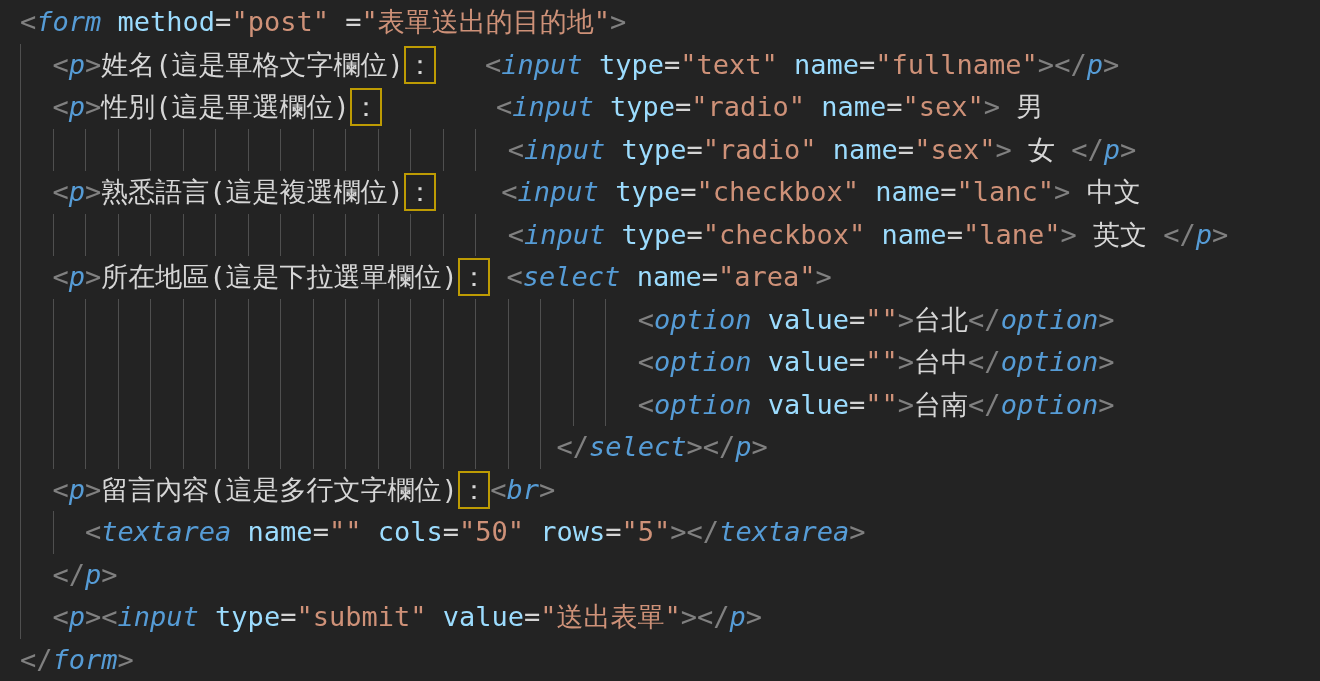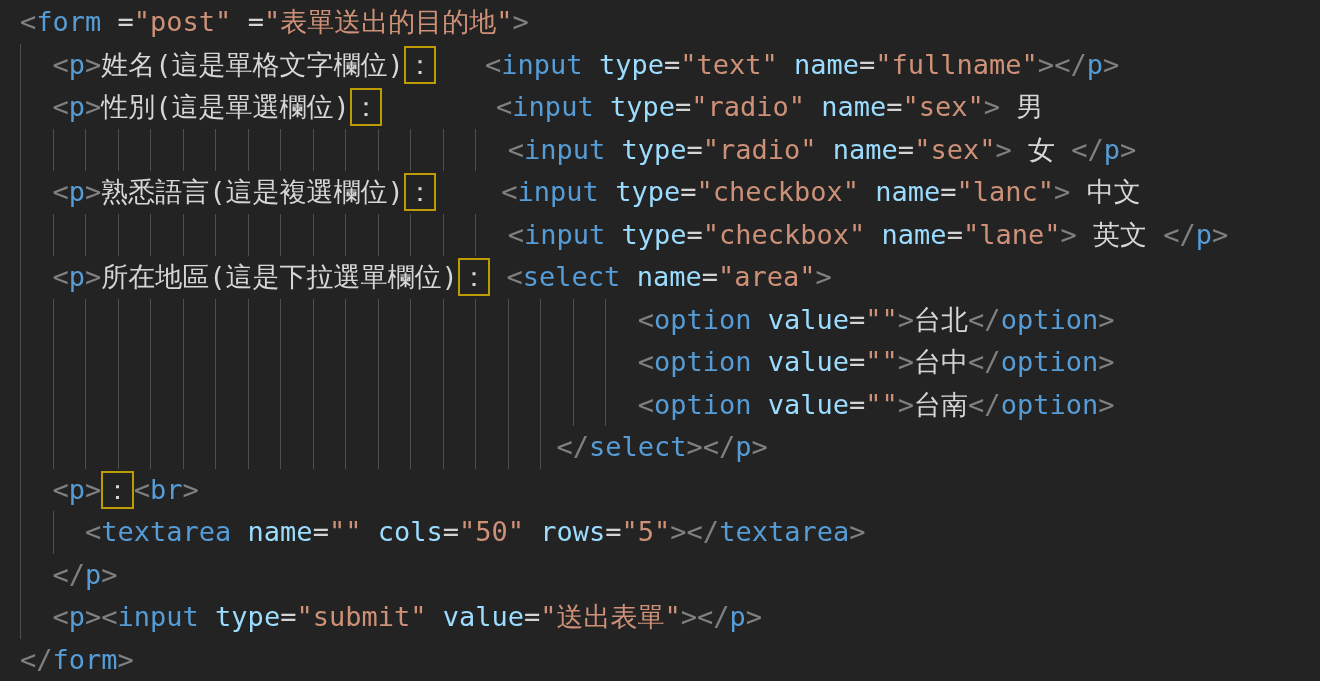--- a/index.html
+++ b/index.html
@@ -27,49 +27,49 @@
     white-space:pre;
   }
   .line > span{flex:0 0 auto;}
   .ind{
     display:inline-block;
     background-image:repeating-linear-gradient(90deg, var(--guide) 0 1px, transparent 1px 2ch);
   }
   .gap{display:inline-block;}
   .tok{white-space:pre;}
   .tok.pu{color:var(--pu);}
-  .tok.tag{color:var(--tag);}
+  .tok.tag{color:var(--tag);font-style:italic;}
   .tok.attr{color:var(--attr);}
   .tok.eq{color:var(--eq);}
   .tok.str{color:var(--str);}
   .tok.txt{color:var(--txt);}
   .ubox{
     display:inline-block;
     align-self:center;
     width:2ch;height:38px;
     line-height:34px;
     border:2px solid var(--gold);
     color:var(--txt);
     text-align:center;
     overflow:hidden;
   }
 </style>
 </head>
 <body>
 
 <div class="editor" id="editor">
-    <div class="line"><span class="tok pu">&lt;</span><span class="tok tag">form</span><span class="tok txt"> </span><span class="tok eq">=</span><span class="tok str">"post"</span><span class="tok txt"> </span><span class="tok eq">=</span><span class="tok str">"表單送出的目的地"</span><span class="tok pu">&gt;</span></div>
+    <div class="line"><span class="tok pu">&lt;</span><span class="tok tag">form</span><span class="tok txt"> </span><span class="tok attr">method</span><span class="tok eq">=</span><span class="tok str">"post"</span><span class="tok txt"> </span><span class="tok eq">=</span><span class="tok str">"表單送出的目的地"</span><span class="tok pu">&gt;</span></div>
     <div class="line"><span class="ind" style="width: 2ch;"></span><span class="tok pu">&lt;</span><span class="tok tag">p</span><span class="tok pu">&gt;</span><span class="tok txt">姓名(這是單格文字欄位)</span><span class="ubox">：</span><span class="gap" style="width: 3ch;"></span><span class="tok pu">&lt;</span><span class="tok tag">input</span><span class="tok txt"> </span><span class="tok attr">type</span><span class="tok eq">=</span><span class="tok str">"text"</span><span class="tok txt"> </span><span class="tok attr">name</span><span class="tok eq">=</span><span class="tok str">"fullname"</span><span class="tok pu">&gt;</span><span class="tok pu">&lt;/</span><span class="tok tag">p</span><span class="tok pu">&gt;</span></div>
     <div class="line"><span class="ind" style="width: 2ch;"></span><span class="tok pu">&lt;</span><span class="tok tag">p</span><span class="tok pu">&gt;</span><span class="tok txt">性別(這是單選欄位)</span><span class="ubox">：</span><span class="gap" style="width: 7ch;"></span><span class="tok pu">&lt;</span><span class="tok tag">input</span><span class="tok txt"> </span><span class="tok attr">type</span><span class="tok eq">=</span><span class="tok str">"radio"</span><span class="tok txt"> </span><span class="tok attr">name</span><span class="tok eq">=</span><span class="tok str">"sex"</span><span class="tok pu">&gt;</span><span class="tok txt"> 男</span></div>
     <div class="line"><span class="ind" style="width: 30ch;"></span><span class="tok pu">&lt;</span><span class="tok tag">input</span><span class="tok txt"> </span><span class="tok attr">type</span><span class="tok eq">=</span><span class="tok str">"radio"</span><span class="tok txt"> </span><span class="tok attr">name</span><span class="tok eq">=</span><span class="tok str">"sex"</span><span class="tok pu">&gt;</span><span class="tok txt"> 女 </span><span class="tok pu">&lt;/</span><span class="tok tag">p</span><span class="tok pu">&gt;</span></div>
     <div class="line"><span class="ind" style="width: 2ch;"></span><span class="tok pu">&lt;</span><span class="tok tag">p</span><span class="tok pu">&gt;</span><span class="tok txt">熟悉語言(這是複選欄位)</span><span class="ubox">：</span><span class="gap" style="width: 4ch;"></span><span class="tok pu">&lt;</span><span class="tok tag">input</span><span class="tok txt"> </span><span class="tok attr">type</span><span class="tok eq">=</span><span class="tok str">"checkbox"</span><span class="tok txt"> </span><span class="tok attr">name</span><span class="tok eq">=</span><span class="tok str">"lanc"</span><span class="tok pu">&gt;</span><span class="tok txt"> 中文</span></div>
     <div class="line"><span class="ind" style="width: 30ch;"></span><span class="tok pu">&lt;</span><span class="tok tag">input</span><span class="tok txt"> </span><span class="tok attr">type</span><span class="tok eq">=</span><span class="tok str">"checkbox"</span><span class="tok txt"> </span><span class="tok attr">name</span><span class="tok eq">=</span><span class="tok str">"lane"</span><span class="tok pu">&gt;</span><span class="tok txt"> 英文 </span><span class="tok pu">&lt;/</span><span class="tok tag">p</span><span class="tok pu">&gt;</span></div>
     <div class="line"><span class="ind" style="width: 2ch;"></span><span class="tok pu">&lt;</span><span class="tok tag">p</span><span class="tok pu">&gt;</span><span class="tok txt">所在地區(這是下拉選單欄位)</span><span class="ubox">：</span><span class="gap" style="width: 1ch;"></span><span class="tok pu">&lt;</span><span class="tok tag">select</span><span class="tok txt"> </span><span class="tok attr">name</span><span class="tok eq">=</span><span class="tok str">"area"</span><span class="tok pu">&gt;</span></div>
     <div class="line"><span class="ind" style="width: 38ch;"></span><span class="tok pu">&lt;</span><span class="tok tag">option</span><span class="tok txt"> </span><span class="tok attr">value</span><span class="tok eq">=</span><span class="tok str">""</span><span class="tok pu">&gt;</span><span class="tok txt">台北</span><span class="tok pu">&lt;/</span><span class="tok tag">option</span><span class="tok pu">&gt;</span></div>
     <div class="line"><span class="ind" style="width: 38ch;"></span><span class="tok pu">&lt;</span><span class="tok tag">option</span><span class="tok txt"> </span><span class="tok attr">value</span><span class="tok eq">=</span><span class="tok str">""</span><span class="tok pu">&gt;</span><span class="tok txt">台中</span><span class="tok pu">&lt;/</span><span class="tok tag">option</span><span class="tok pu">&gt;</span></div>
     <div class="line"><span class="ind" style="width: 38ch;"></span><span class="tok pu">&lt;</span><span class="tok tag">option</span><span class="tok txt"> </span><span class="tok attr">value</span><span class="tok eq">=</span><span class="tok str">""</span><span class="tok pu">&gt;</span><span class="tok txt">台南</span><span class="tok pu">&lt;/</span><span class="tok tag">option</span><span class="tok pu">&gt;</span></div>
     <div class="line"><span class="ind" style="width: 33ch;"></span><span class="tok pu">&lt;/</span><span class="tok tag">select</span><span class="tok pu">&gt;</span><span class="tok pu">&lt;/</span><span class="tok tag">p</span><span class="tok pu">&gt;</span></div>
-    <div class="line"><span class="ind" style="width: 2ch;"></span><span class="tok pu">&lt;</span><span class="tok tag">p</span><span class="tok pu">&gt;</span><span class="ubox">：</span><span class="tok pu">&lt;</span><span class="tok tag">br</span><span class="tok pu">&gt;</span></div>
+    <div class="line"><span class="ind" style="width: 2ch;"></span><span class="tok pu">&lt;</span><span class="tok tag">p</span><span class="tok pu">&gt;</span><span class="tok txt">留言內容(這是多行文字欄位)</span><span class="ubox">：</span><span class="tok pu">&lt;</span><span class="tok tag">br</span><span class="tok pu">&gt;</span></div>
     <div class="line"><span class="ind" style="width: 4ch;"></span><span class="tok pu">&lt;</span><span class="tok tag">textarea</span><span class="tok txt"> </span><span class="tok attr">name</span><span class="tok eq">=</span><span class="tok str">""</span><span class="tok txt"> </span><span class="tok attr">cols</span><span class="tok eq">=</span><span class="tok str">"50"</span><span class="tok txt"> </span><span class="tok attr">rows</span><span class="tok eq">=</span><span class="tok str">"5"</span><span class="tok pu">&gt;</span><span class="tok pu">&lt;/</span><span class="tok tag">textarea</span><span class="tok pu">&gt;</span></div>
     <div class="line"><span class="ind" style="width: 2ch;"></span><span class="tok pu">&lt;/</span><span class="tok tag">p</span><span class="tok pu">&gt;</span></div>
     <div class="line"><span class="ind" style="width: 2ch;"></span><span class="tok pu">&lt;</span><span class="tok tag">p</span><span class="tok pu">&gt;</span><span class="tok pu">&lt;</span><span class="tok tag">input</span><span class="tok txt"> </span><span class="tok attr">type</span><span class="tok eq">=</span><span class="tok str">"submit"</span><span class="tok txt"> </span><span class="tok attr">value</span><span class="tok eq">=</span><span class="tok str">"送出表單"</span><span class="tok pu">&gt;</span><span class="tok pu">&lt;/</span><span class="tok tag">p</span><span class="tok pu">&gt;</span></div>
     <div class="line"><span class="tok pu">&lt;/</span><span class="tok tag">form</span><span class="tok pu">&gt;</span></div>
   </div>
 
 </body></html>

